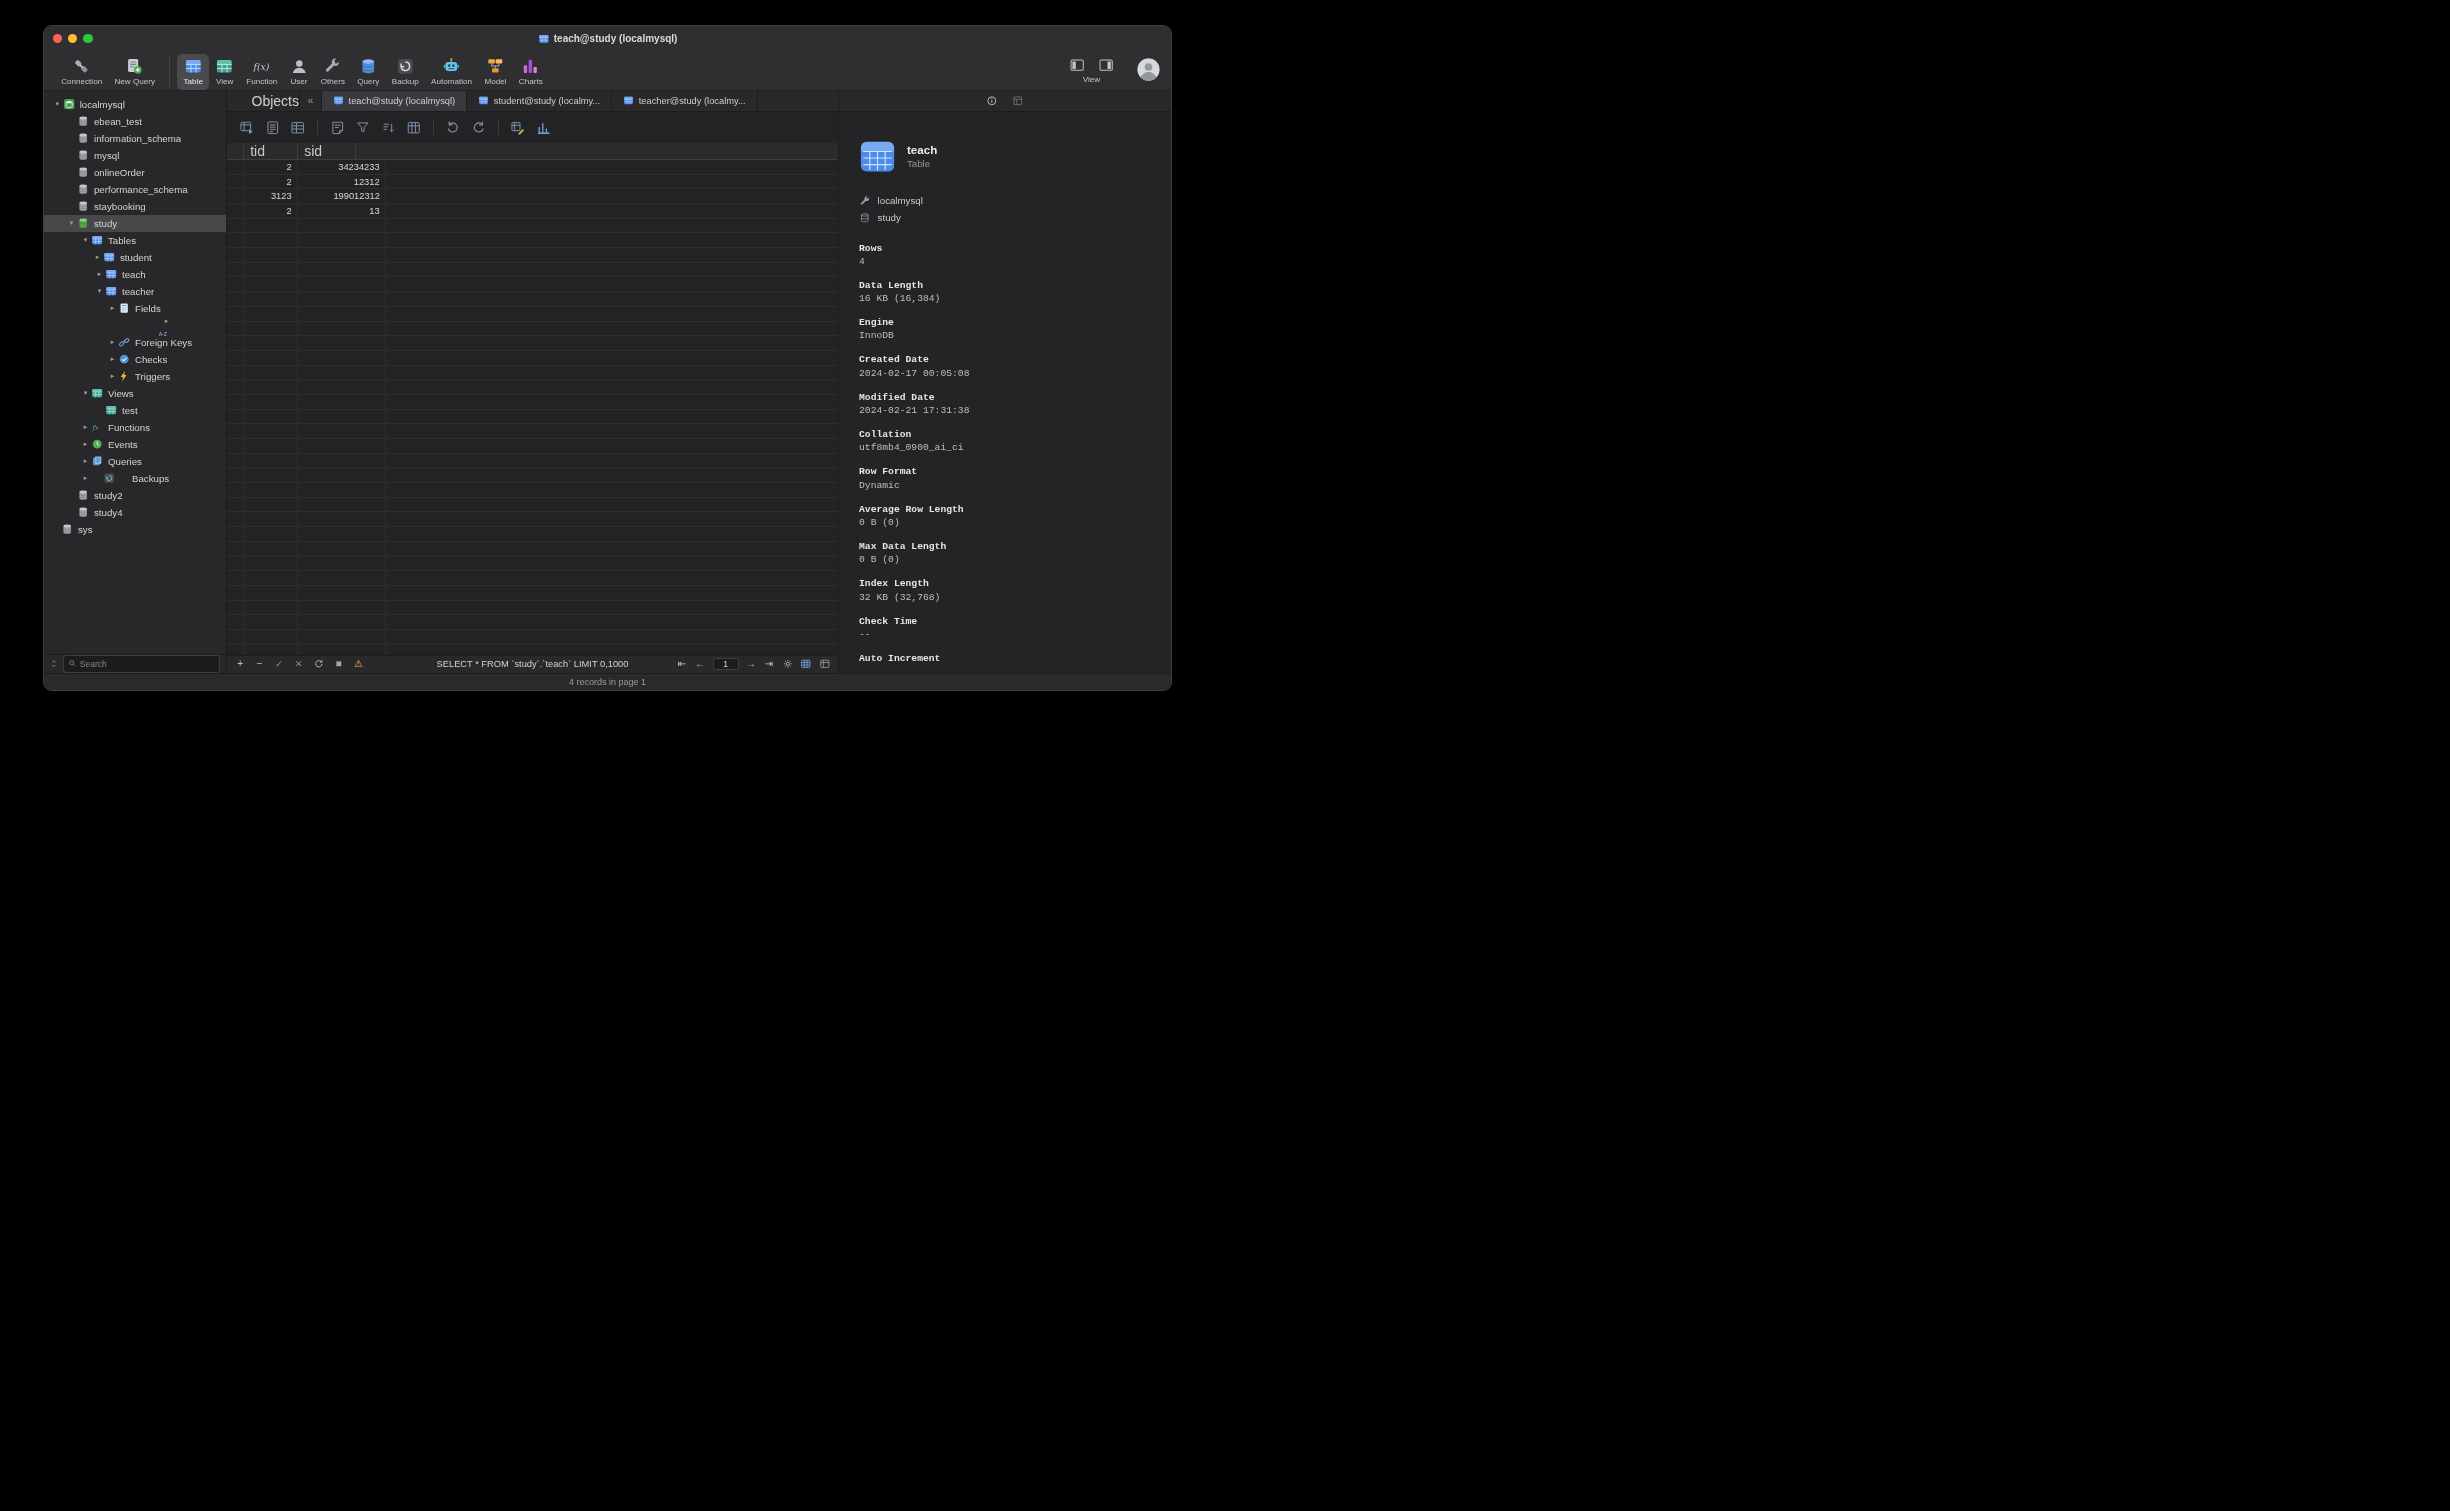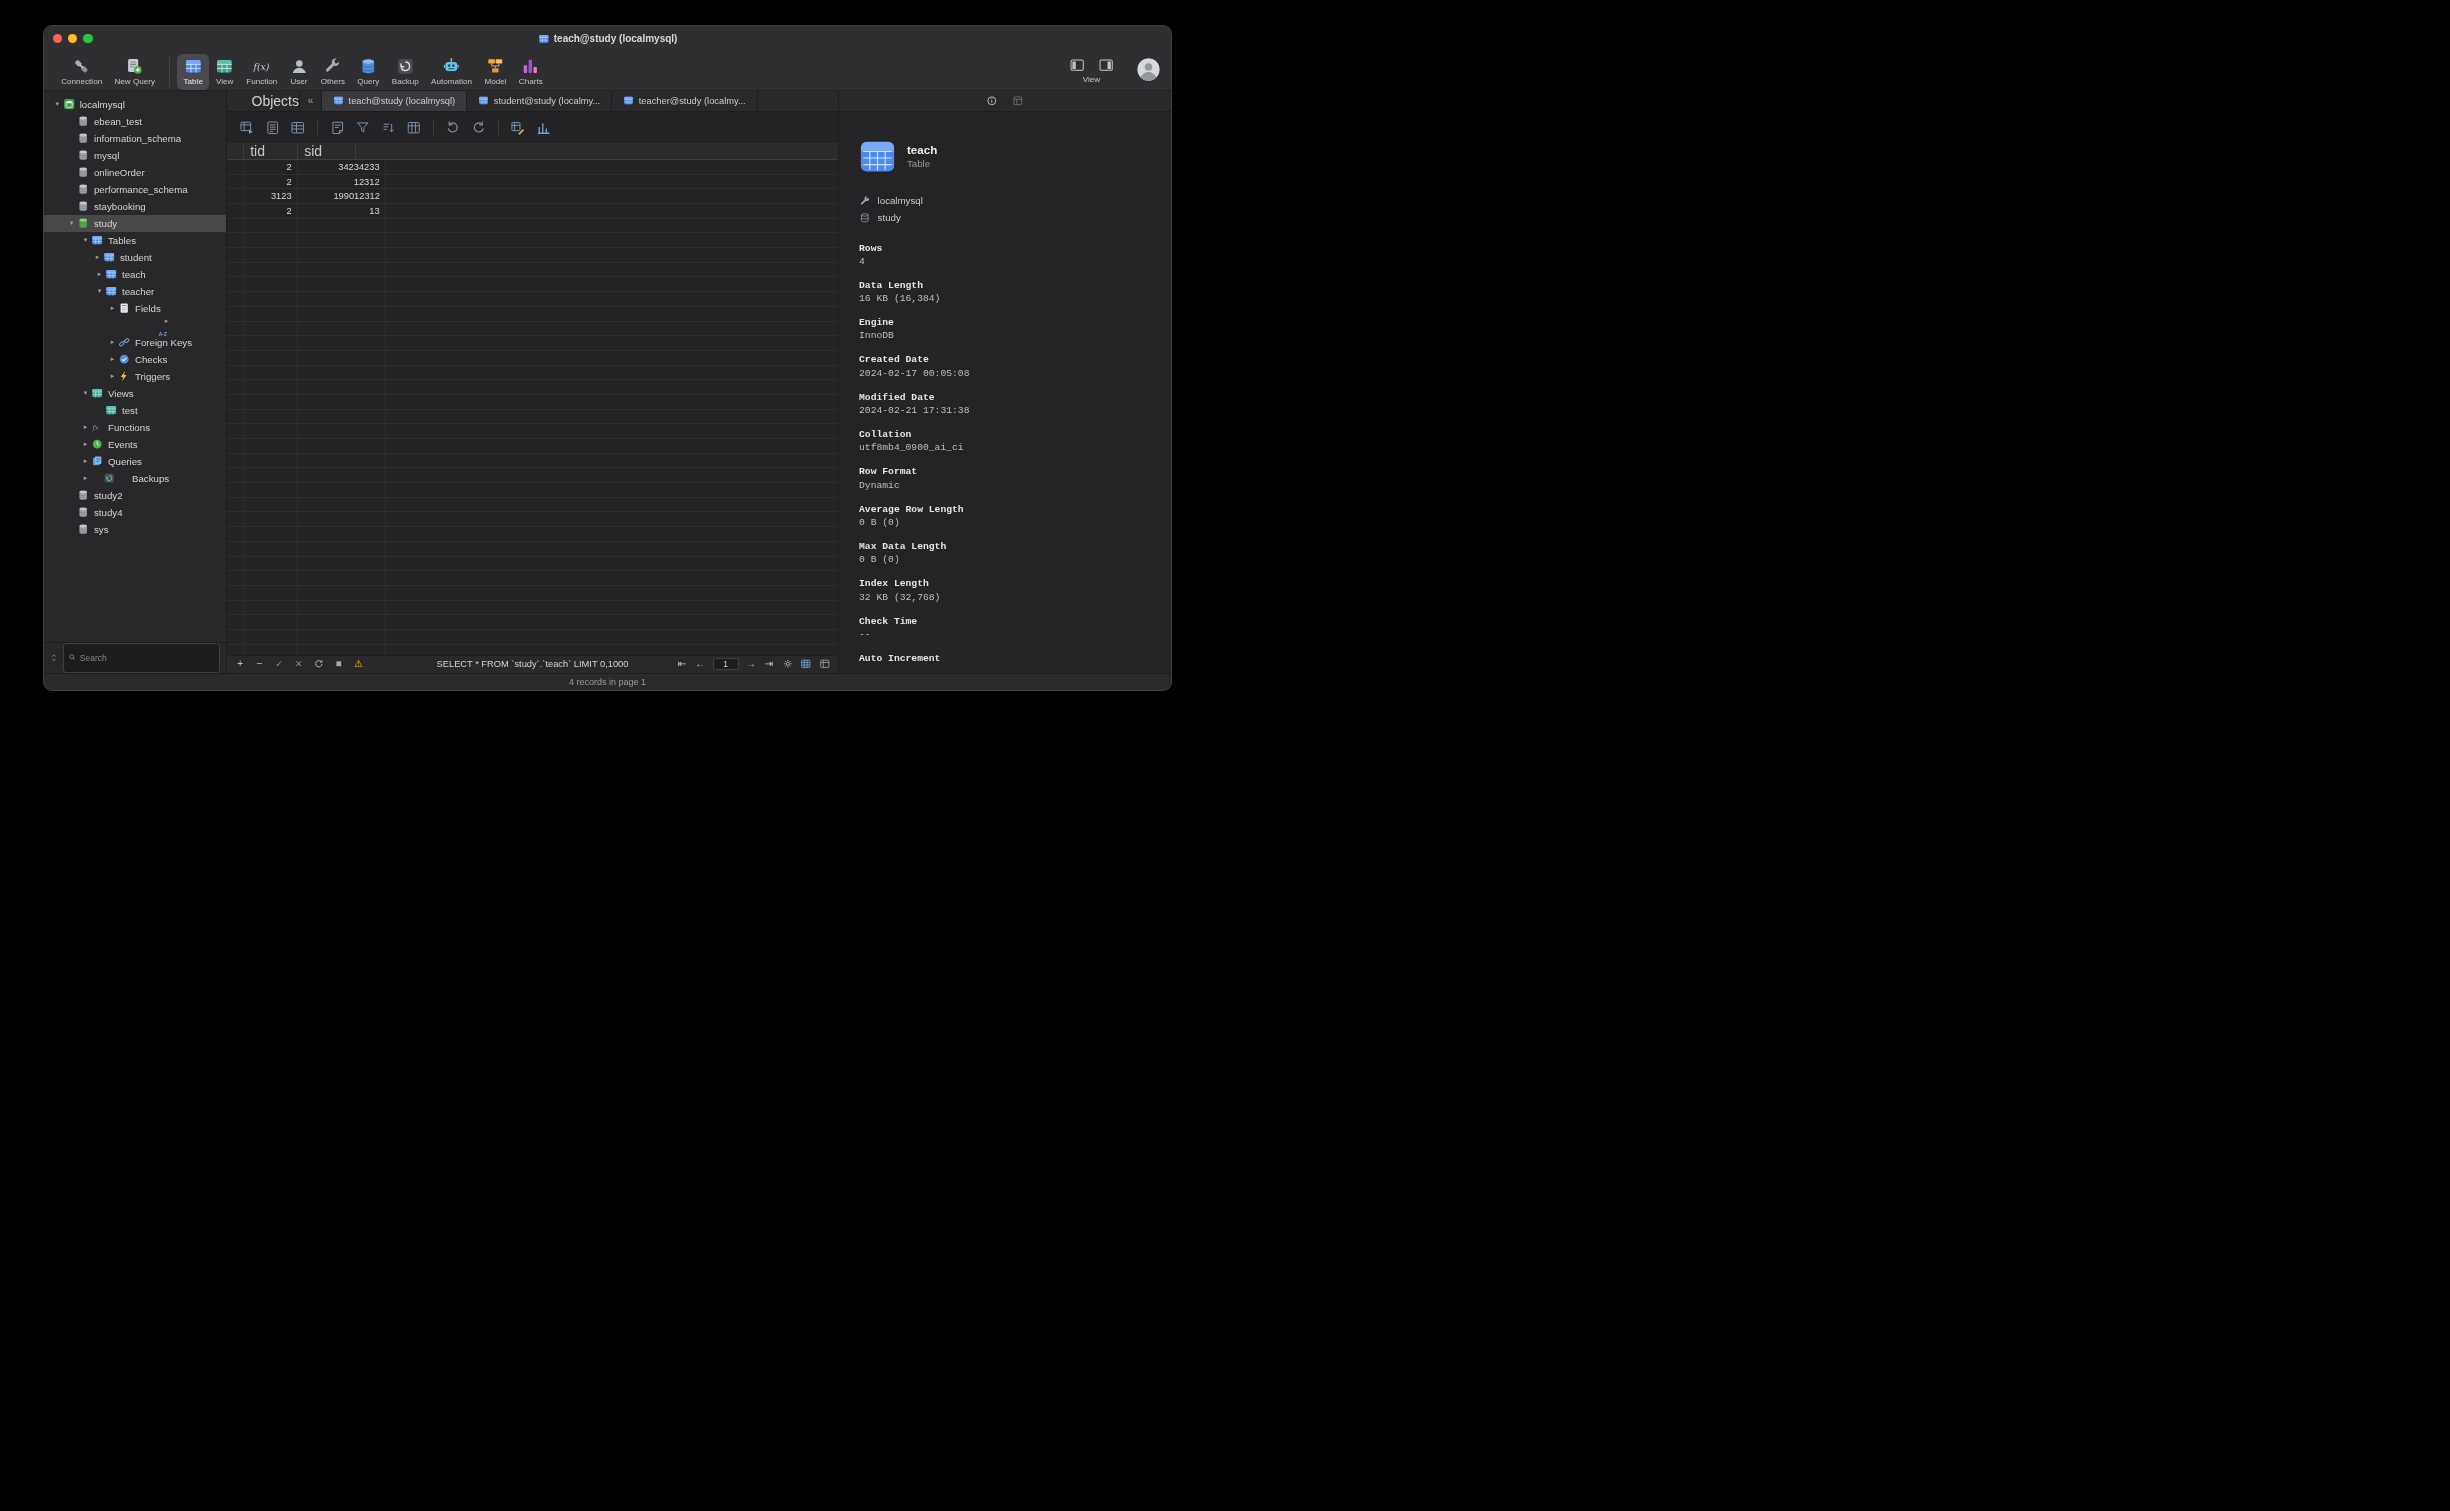--- a/index.html
+++ b/index.html
@@ -41,21 +41,21 @@
 
   .sidebar { flex:0 0 183px; background:#28282a; border-right:0.8px solid #1d1d1f; display:flex; flex-direction:column; min-height:0; }
   .tree { flex:1; overflow:hidden; padding-top:4.6px; }
   .tree-row { height:17px; display:flex; align-items:center; font-size:9.7px; color:#d4d4d6; }
   .tree-row.selected { background:#48484b; }
   .chevron { flex:0 0 11px; text-align:center; font-size:7px; color:#9d9da0; }
   .tree-icon { flex:0 0 12.4px; width:12.4px; height:12.4px; margin-right:4.6px; }
   .tree-label { white-space:nowrap; overflow:hidden; text-overflow:ellipsis; }
   .sidebar-bottom { flex:0 0 18px; border-top:0.8px solid #1d1d1f; display:flex; align-items:center; gap:3.9px; padding:0 6.2px 0 3.9px; }
   .grip { width:11.6px; height:11.6px; opacity:.9; }
-  .search-box { flex:1; height:30px; background:#1c1c1e; border:0.8px solid #404043; border-radius:3.1px; display:flex; align-items:center; gap:3.1px; padding:0 3.9px; }
+  .search-box { flex:1; height:18px; background:#1c1c1e; border:0.8px solid #404043; border-radius:3.1px; display:flex; align-items:center; gap:3.1px; padding:0 3.9px; }
   .sicon { width:8.5px; height:8.5px; }
   .search-box input { flex:1; min-width:0; background:transparent; border:0; outline:0; color:#d6d6d6; font-size:8.5px; font-family:inherit; }
   .search-box input::placeholder { color:#86868a; }
 
   .main { flex:1; display:flex; flex-direction:column; min-width:0; background:#232325; border-right:0.8px solid #1d1d1f; }
   .tabbar { flex:0 0 21px; background:#29292b; border-bottom:0.8px solid #1d1d1f; display:flex; align-items:stretch; }
   .objects-tab { flex:0 0 73px; display:flex; align-items:center; justify-content:flex-end; font-size:14px; color:#d0d0d2; border-right:0.8px solid #1d1d1f; }
   .collapse-btn { flex:0 0 22px; display:flex; align-items:center; justify-content:center; font-size:10px; color:#9d9da0; border-right:0.8px solid #1d1d1f; }
   .tabs { display:flex; min-width:0; }
   .tab { display:flex; align-items:center; gap:4.6px; padding:0 11px; font-size:9.3px; color:#cfcfd1; border-right:0.8px solid #1d1d1f; white-space:nowrap; }
@@ -560,21 +560,21 @@
               <span class="chevron" data-name="chevron-placeholder"></span>
               <span class="icon tree-icon" data-name="database-icon">
                 <svg viewBox="0 0 24 24">
                   <path d="M4.8 5.8v12.4c0 1.5 3.2 2.7 7.2 2.7s7.2-1.2 7.2-2.7V5.8" fill="#9aa0a8"></path>
                   <path d="M4.8 10c0 1.5 3.2 2.7 7.2 2.7s7.2-1.2 7.2-2.7M4.8 14.2c0 1.5 3.2 2.7 7.2 2.7s7.2-1.2 7.2-2.7" fill="none" stroke="#787e86" stroke-width="1"></path>
                   <ellipse cx="12" cy="5.8" rx="7.2" ry="2.7" fill="#c2c7cd"></ellipse>
                 </svg>
               </span>
               <span class="tree-label" data-name="sidebar-item-label">study4</span>
             </div>
-            <div class="tree-row" data-name="sidebar-item-sys" style="padding-left: 22px;">
+            <div class="tree-row" data-name="sidebar-item-sys" style="padding-left: 6px;">
               <span class="chevron" data-name="chevron-placeholder"></span>
               <span class="icon tree-icon" data-name="database-icon">
                 <svg viewBox="0 0 24 24">
                   <path d="M4.8 5.8v12.4c0 1.5 3.2 2.7 7.2 2.7s7.2-1.2 7.2-2.7V5.8" fill="#9aa0a8"></path>
                   <path d="M4.8 10c0 1.5 3.2 2.7 7.2 2.7s7.2-1.2 7.2-2.7M4.8 14.2c0 1.5 3.2 2.7 7.2 2.7s7.2-1.2 7.2-2.7" fill="none" stroke="#787e86" stroke-width="1"></path>
                   <ellipse cx="12" cy="5.8" rx="7.2" ry="2.7" fill="#c2c7cd"></ellipse>
                 </svg>
               </span>
               <span class="tree-label" data-name="sidebar-item-label">sys</span>
             </div>

